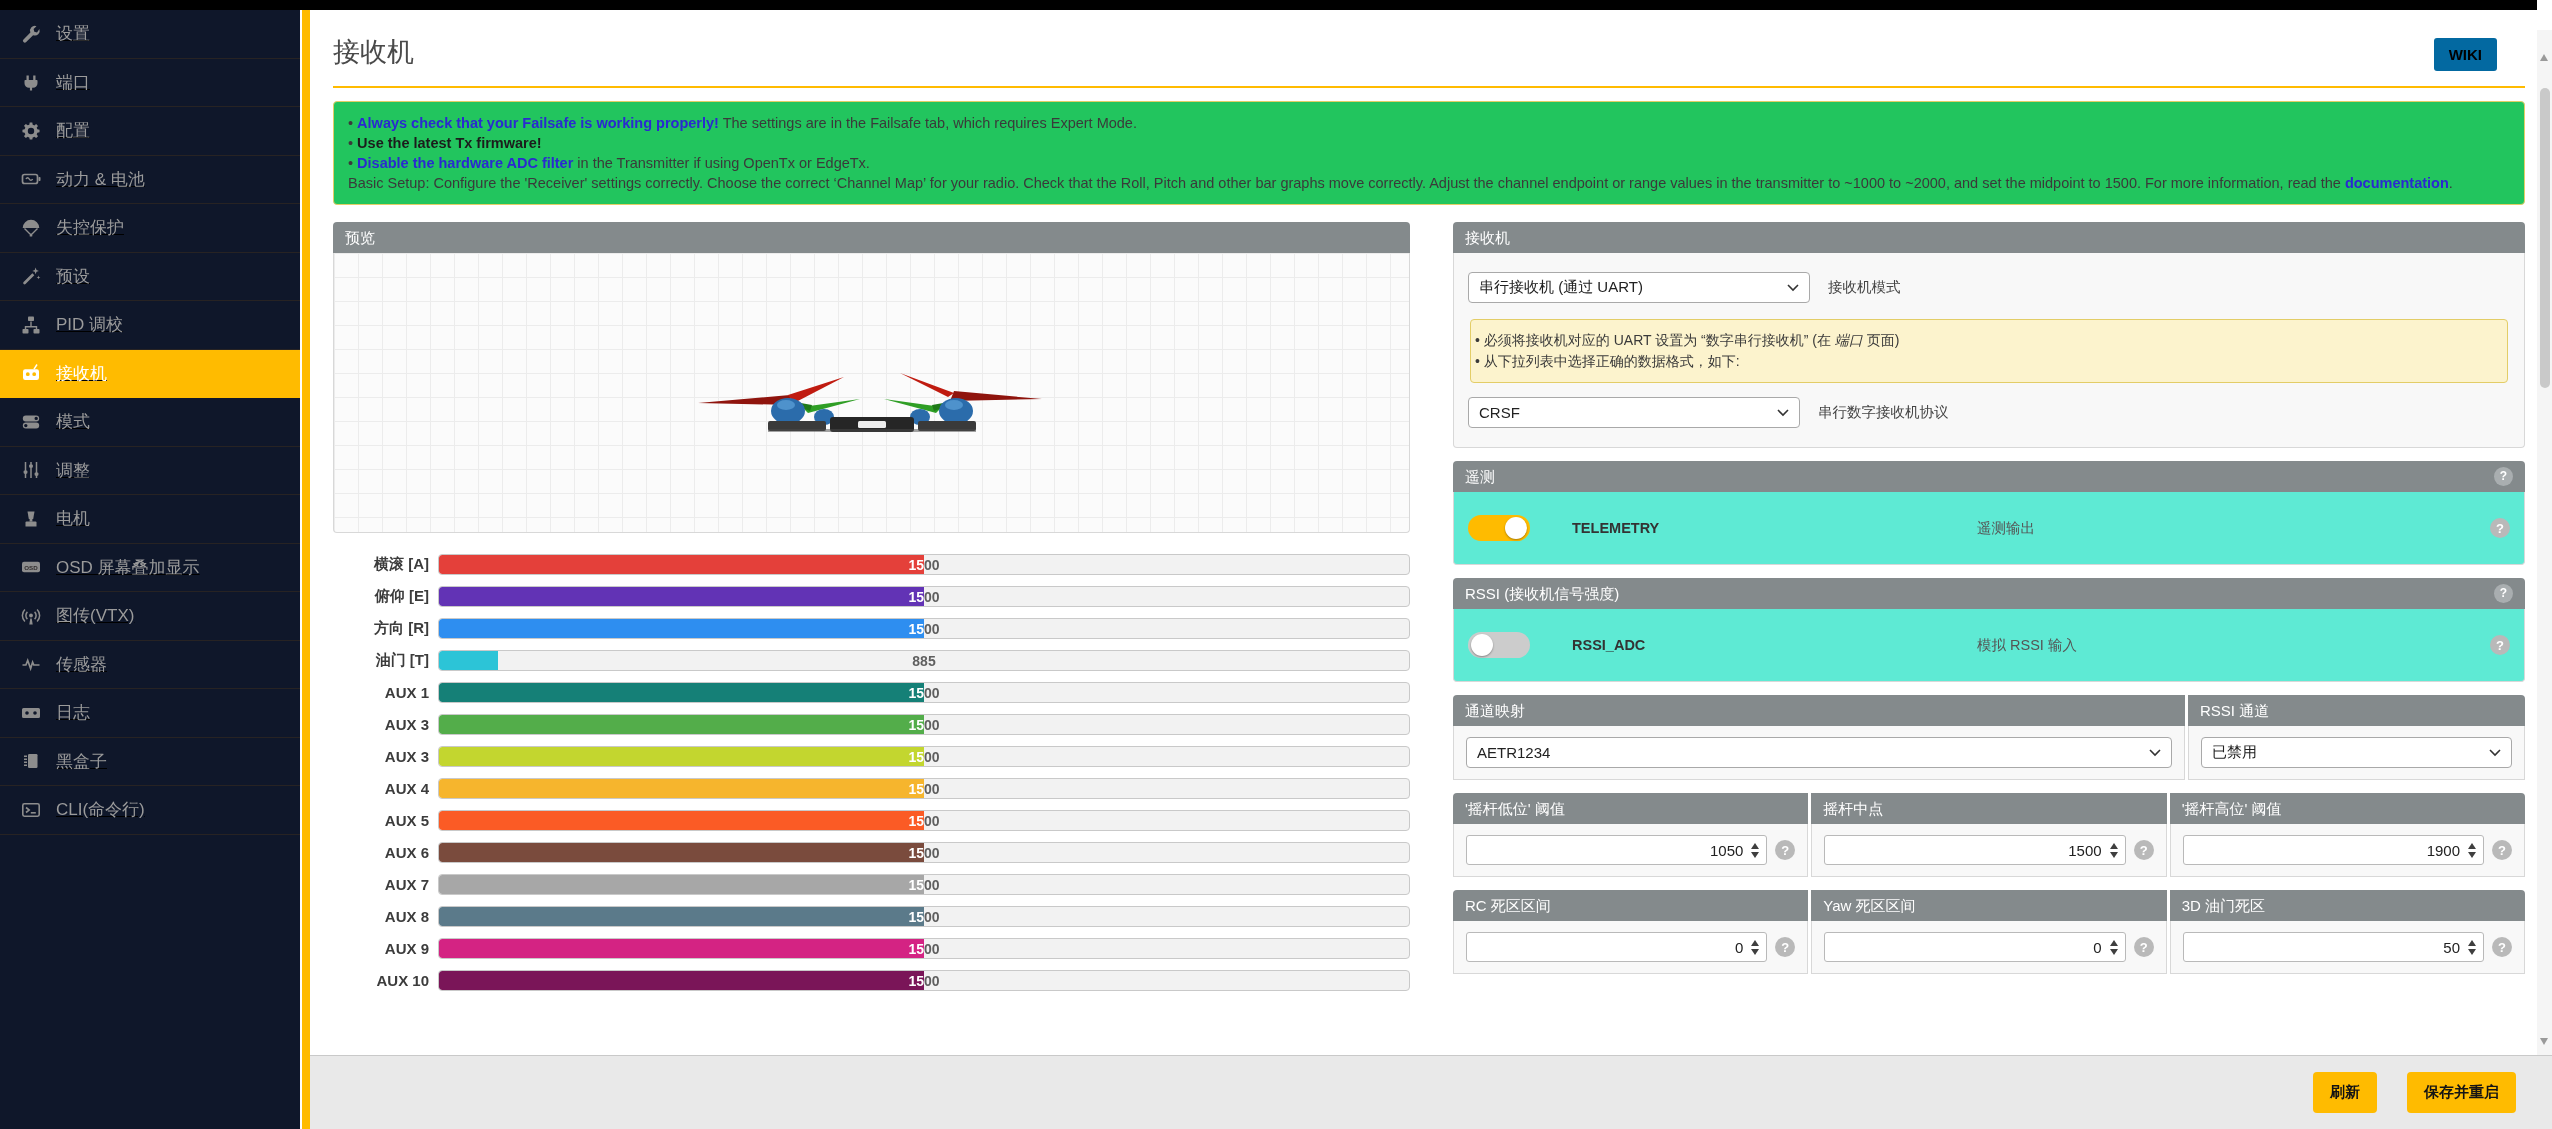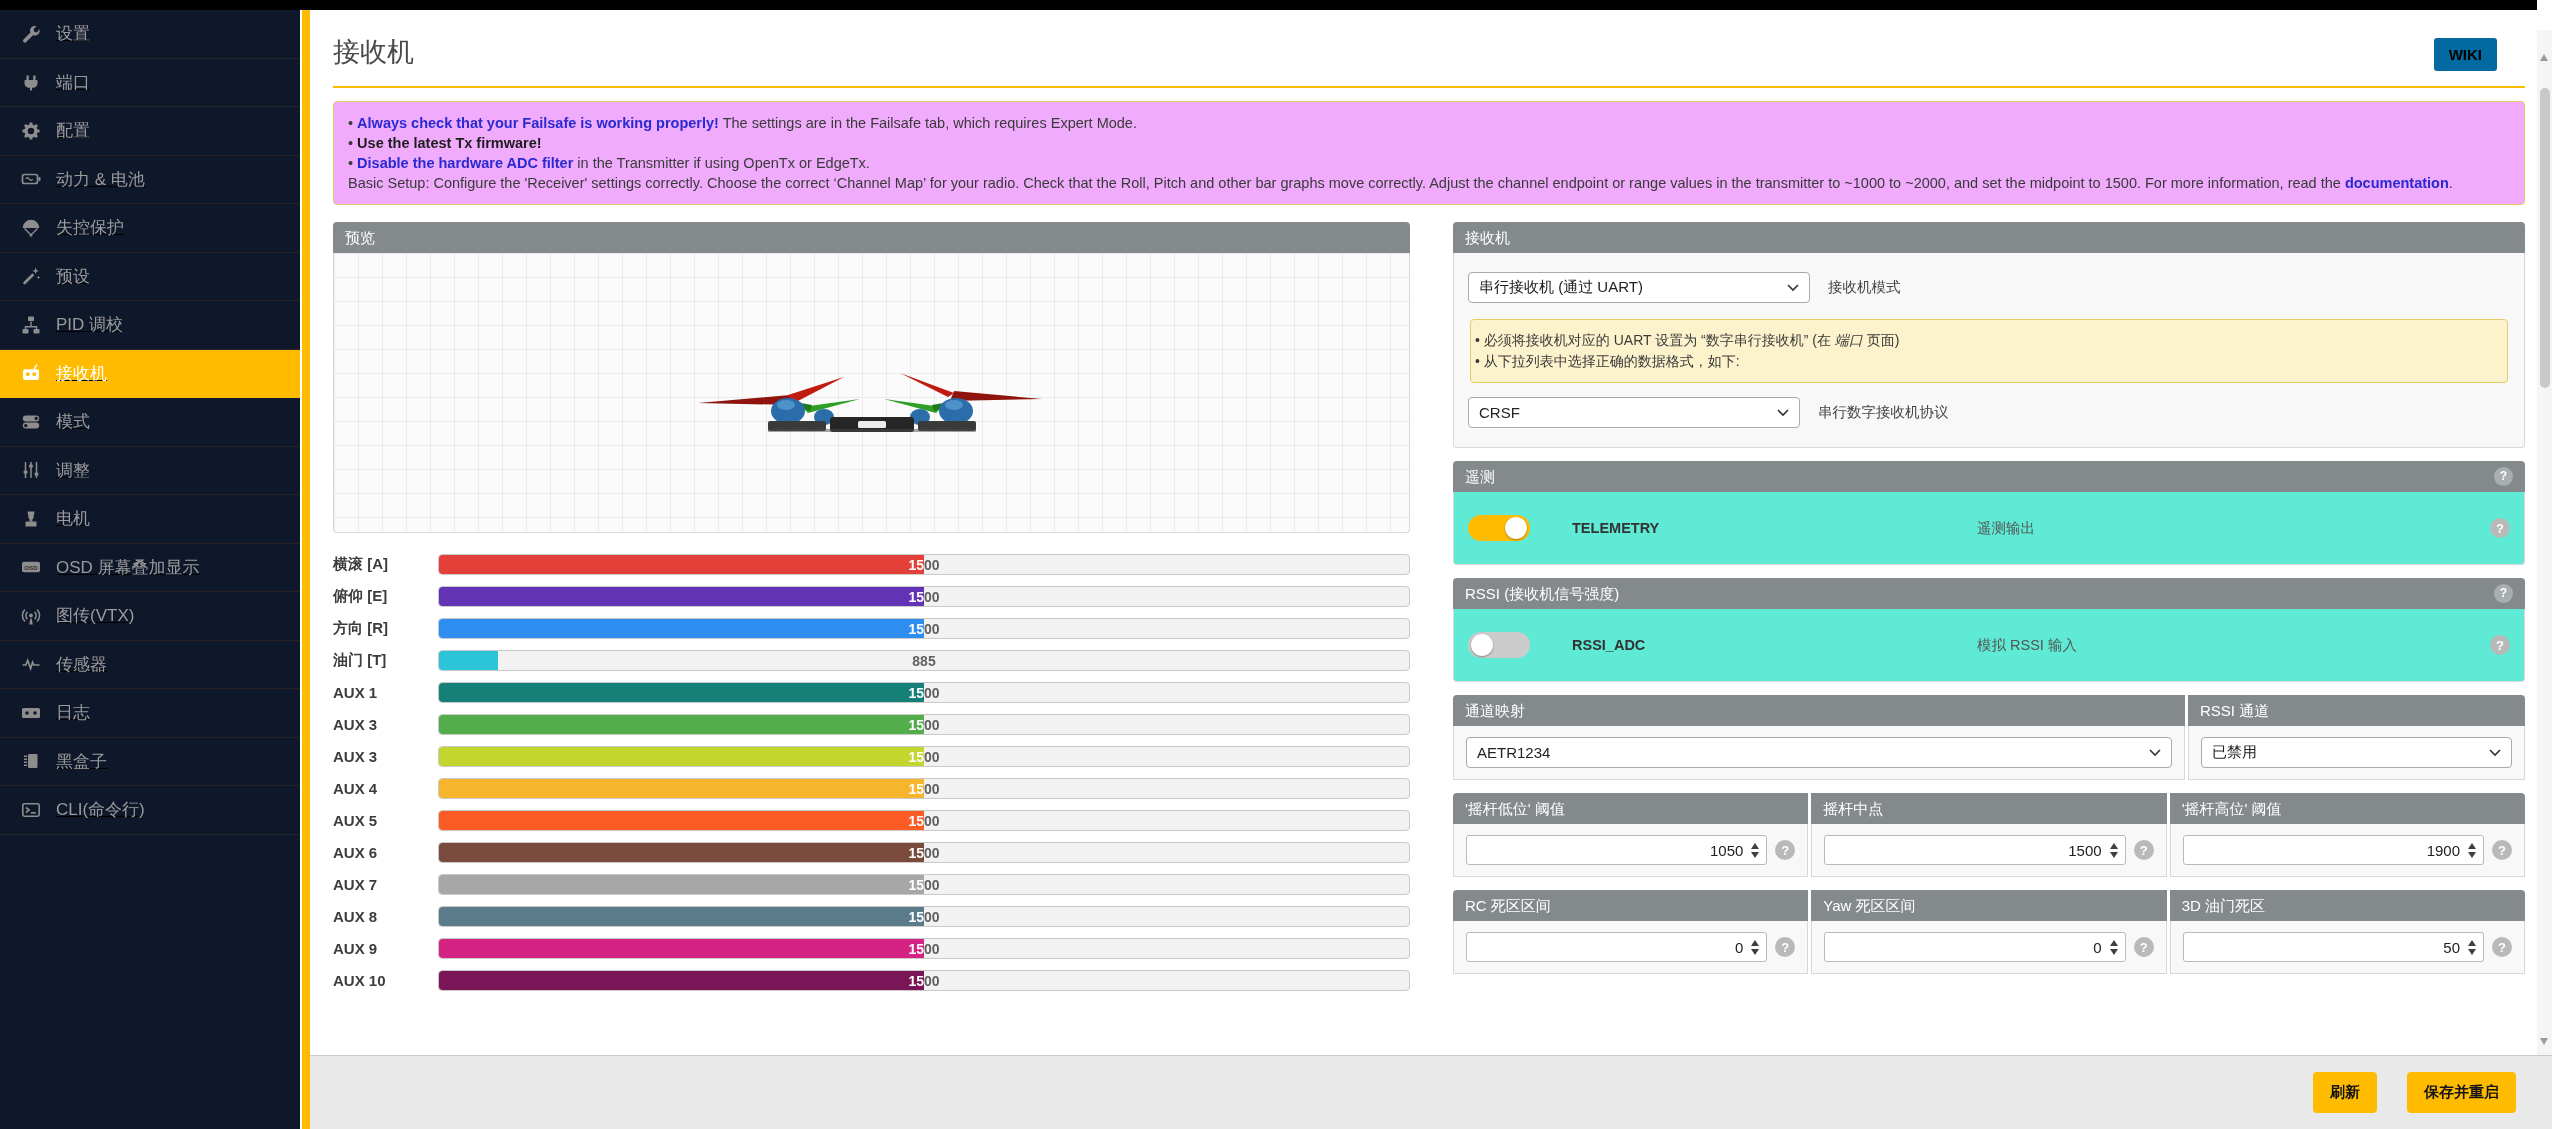--- a/index.html
+++ b/index.html
@@ -17,21 +17,21 @@
   .menu-item.active .mi-icon { color:#fff; }
   .mi-icon svg { display:block; }
 
   
   .main { position:absolute; left:310px; top:10px; right:15px; bottom:74px; background:#fff; overflow:hidden; }
   .page-head { position:relative; padding:24px 40px 0 23px; }
   .page-title { font-size:27px; font-weight:400; color:#4a4a4a; }
   .wiki-btn { position:absolute; top:28px; right:40px; background:#0369a1; color:#000; font-weight:700;
               font-size:15px; padding:8px 15px; border-radius:3px; cursor:pointer;margin-left:15px; }
   .accent-rule { height:2px; background:#ffbb00; margin:16px 12px 0 23px; }
-  .main-note { margin:13px 12px 0 23px; background:#f0abfc; border:1px solid #e3cd67; border-radius:4px;
+  .main-note { margin:13px 12px 0 23px; background:#22c55e; border:1px solid #e3cd67; border-radius:4px;
                padding:11px 14px; font-size:14.5px; line-height:20px; color:#3a3a3a; }
   .lnk { color:#2a2ad0; font-weight:700; cursor:pointer; }
   .bold { font-weight:700; color:#1c1c1c; }
 
   .cols { display:flex; margin:17px 12px 0 23px; gap:43px; }
   .col-left { width:1077px; flex:none; }
   .col-right { flex:1; min-width:0; }
 
   .panel-head { background:#848a8c; color:#fff; font-size:15px; height:31px; line-height:31px;
                 padding:0 12px; border-radius:4px 4px 0 0; display:flex; justify-content:space-between; align-items:center; }
@@ -41,21 +41,21 @@
                     linear-gradient(to right,#ececec 1px,transparent 1px),
                     linear-gradient(to bottom,#ececec 1px,transparent 1px),
                     linear-gradient(to right,#dcdcdc 1px,transparent 1px),
                     linear-gradient(to bottom,#dcdcdc 1px,transparent 1px);
                   background-size:24px 24px,24px 24px,120px 120px,120px 120px; }
   .quad-svg { position:absolute; left:50%; top:54%; transform:translate(-50%,-50%); }
 
   
   .bars { margin-top:21px; }
   .ch-row { display:flex; align-items:center; margin-bottom:11px; }
-  .ch-label { width:105px; flex:none; font-weight:700; font-size:15px; color:#3c3c3c; padding-right:22px; }
+  .ch-label { width:105px; flex:none; text-align:right; font-weight:700; font-size:15px; color:#3c3c3c; padding-right:9px; }
   .ch-bar { position:relative; flex:1; height:21px; border:1px solid #c9c9c9; border-radius:4px;
             background:#f2f2f2; overflow:hidden; }
   .ch-fill { position:absolute; left:0; top:0; bottom:0; width:calc(var(--f) * 100%);
              border-radius:3px 0 0 3px; overflow:hidden; }
   .ch-val { position:absolute; top:0; line-height:20px; font-size:14px; font-weight:700; text-align:center; }
   .ch-val.g { left:0; right:0; color:#5f5f5f; }
   .ch-val.w { left:0; width:calc(100% / var(--f)); color:#fff; }
 
   
   .panel { margin-bottom:13px; }

